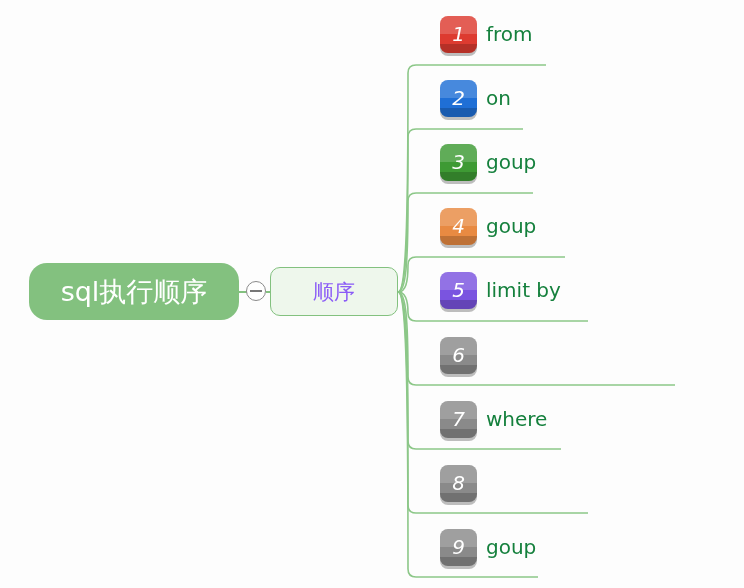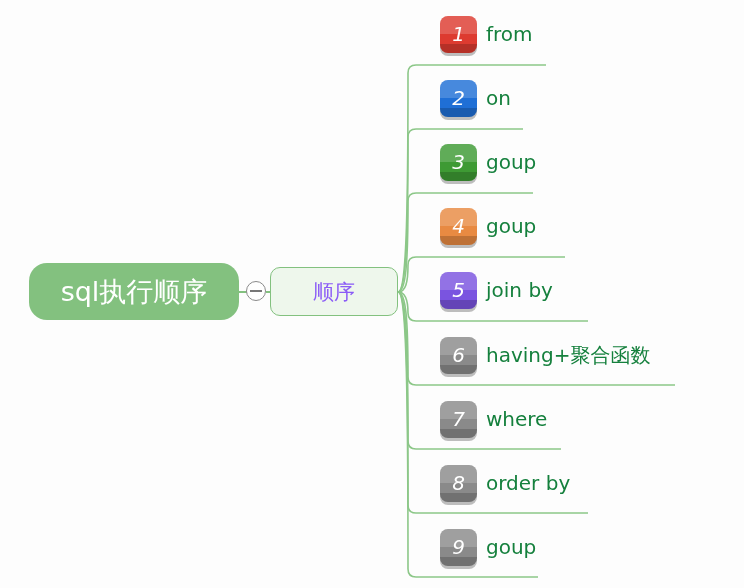--- a/index.html
+++ b/index.html
@@ -67,39 +67,37 @@
   <div class="item" style="top: 208px;">
       <div class="badge" style="background: rgb(232, 138, 66);">
         <span>4</span>
       </div>
       <span class="label">goup</span>
     </div>
   <div class="item" style="top: 272px;">
       <div class="badge" style="background: rgb(122, 84, 224);">
         <span>5</span>
       </div>
-      <span class="label">join by</span>
+      <span class="label">limit by</span>
     </div>
   <div class="item" style="top: 337px;">
       <div class="badge" style="background: rgb(138, 138, 138);">
         <span>6</span>
       </div>
-      <span class="label">having+聚合函数</span>
     </div>
   <div class="item" style="top: 401px;">
       <div class="badge" style="background: rgb(138, 138, 138);">
         <span>7</span>
       </div>
       <span class="label">where</span>
     </div>
   <div class="item" style="top: 465px;">
       <div class="badge" style="background: rgb(138, 138, 138);">
         <span>8</span>
       </div>
-      <span class="label">order by</span>
     </div>
   <div class="item" style="top: 529px;">
       <div class="badge" style="background: rgb(138, 138, 138);">
         <span>9</span>
       </div>
       <span class="label">goup</span>
     </div>
 </div>
 
 </body></html>

